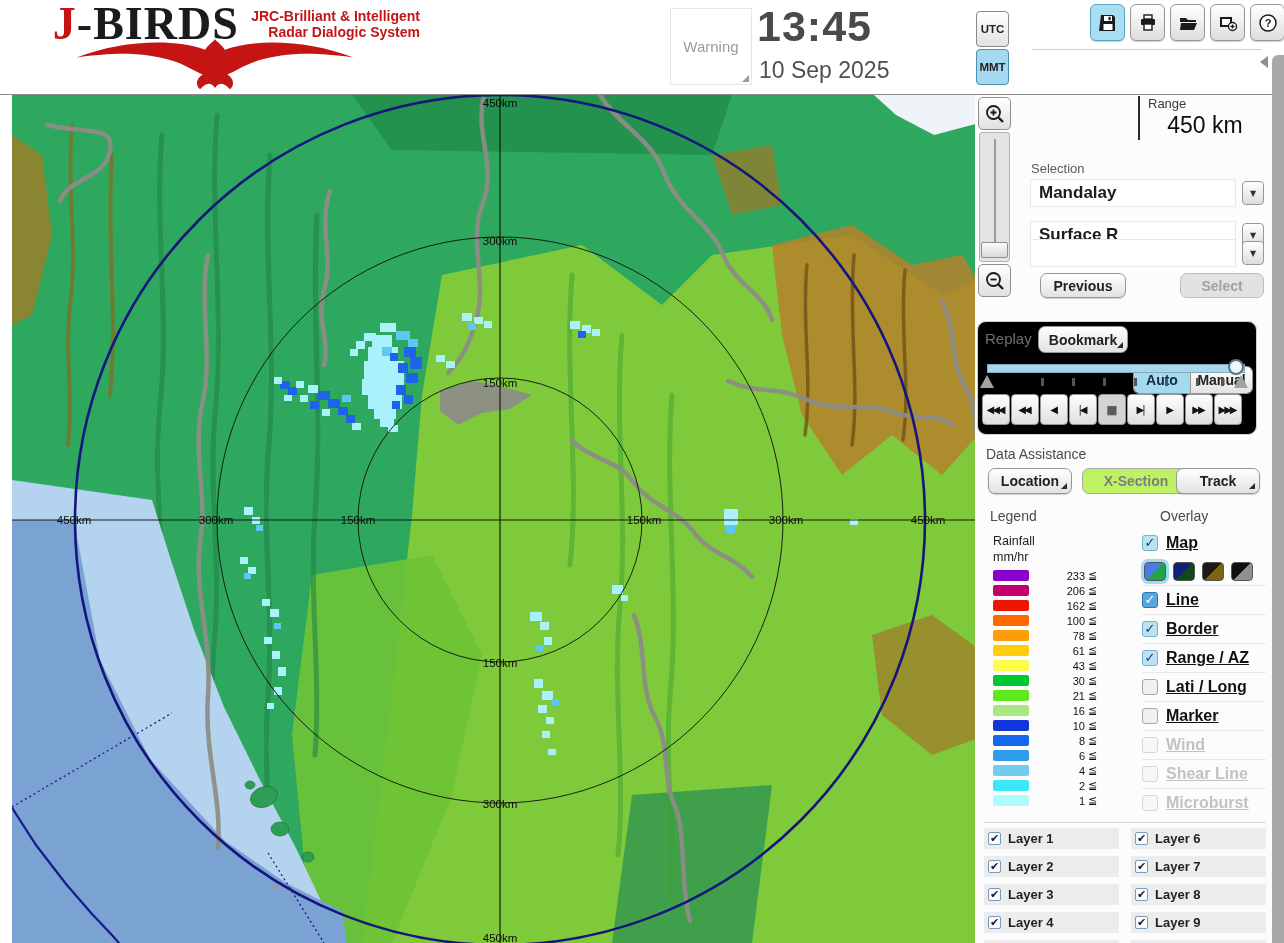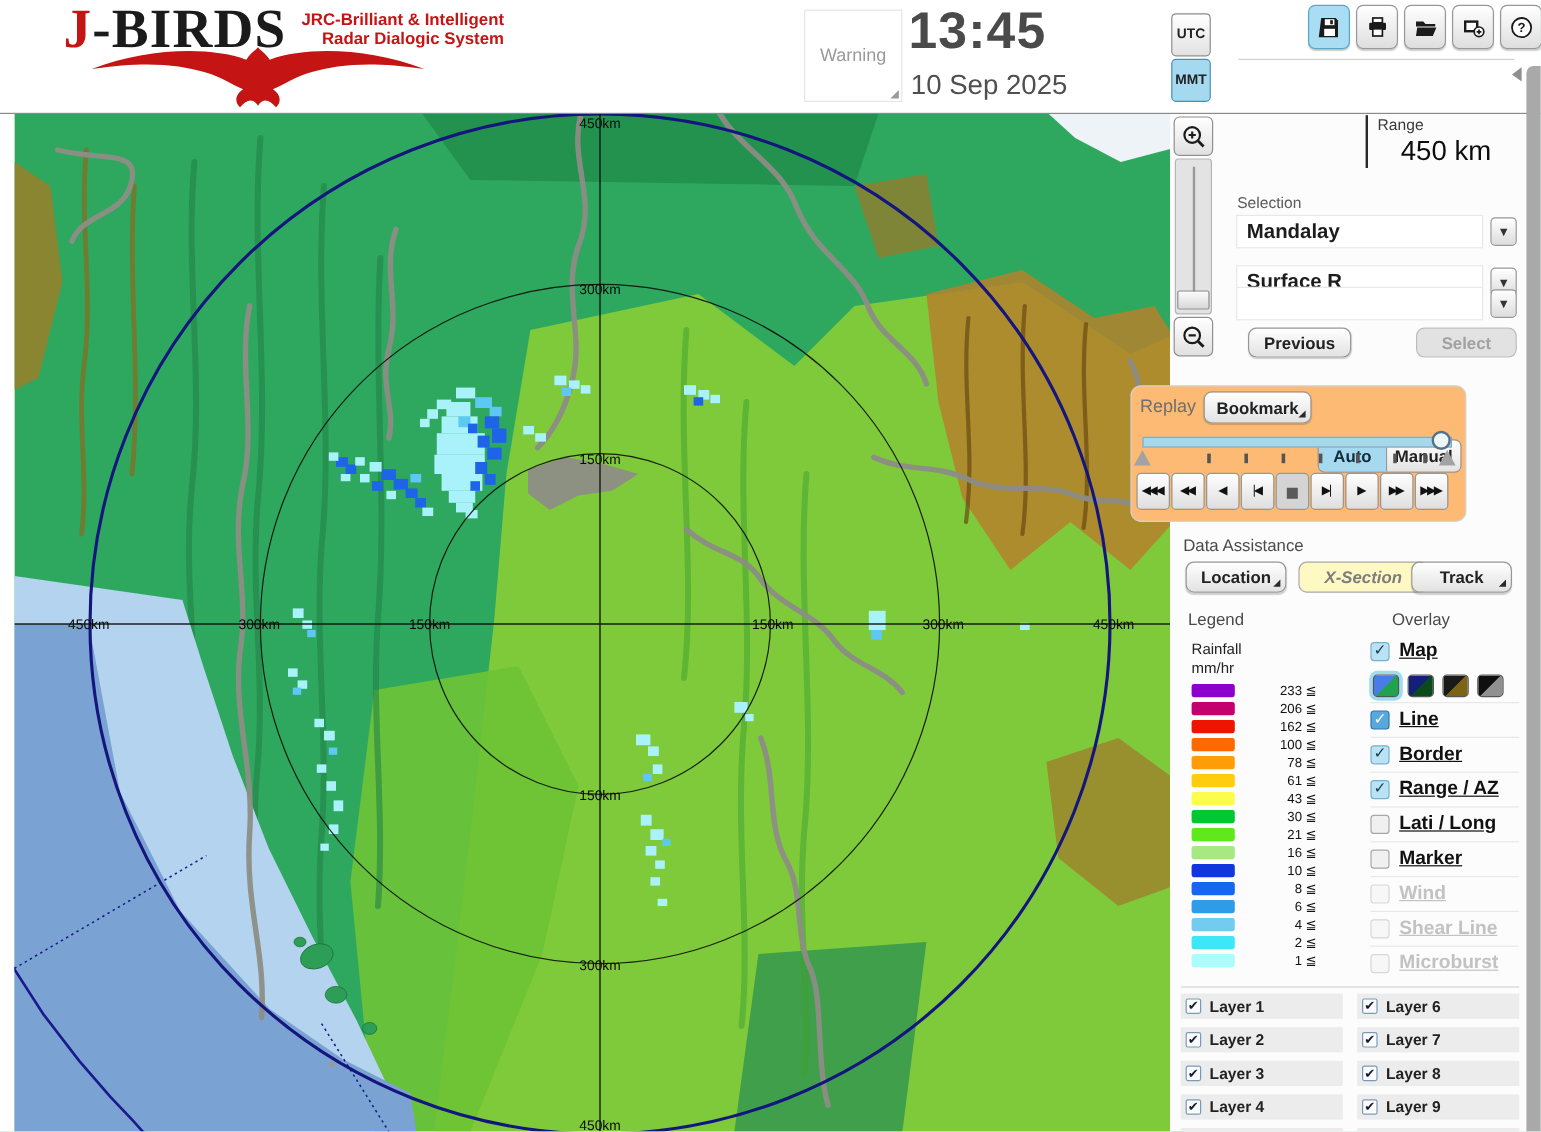--- a/index.html
+++ b/index.html
@@ -85,22 +85,22 @@
     display:flex; align-items:center; justify-content:center; font-family:"DejaVu Sans",sans-serif; }
   #sel-row1 { top:179px; } #sel-row2 { top:209px;margin-top:12px; } #sel-row3 { top:239px; }
   .btn { border:1px solid #979797; border-radius:7px; background:linear-gradient(#ffffff,#e2e2e2);
     font-size:14px; font-weight:bold; color:#222; box-shadow:0 1px 1px rgba(0,0,0,.18);
     display:flex; align-items:center; justify-content:center; }
   #previous-btn { position:absolute; left:1040px; top:273px; width:86px; height:25px; }
   #select-btn { position:absolute; left:1180px; top:273px; width:84px; height:25px;
     background:#e2e2e2; color:#a2a2a2; border-color:#bdbdbd; box-shadow:none; }
 
   
-  #replay-box { position:absolute; left:942px; top:321px; width:280px; height:114px;
-    border:1px solid #d2d2d2; border-radius:9px; background:#fdba74; }
+  #replay-box { position:absolute; left:977px; top:321px; width:280px; height:114px;
+    border:1px solid #d2d2d2; border-radius:9px; background:#000000; }
   #replay-label { position:absolute; left:7px; top:8px; font-size:15px; color:#6e6e6e; }
   #bookmark-btn { position:absolute; left:60px; top:4px; width:90px; height:27px; }
   .fold::after { content:""; position:absolute; right:4px; bottom:4px;
     border-left:6px solid transparent; border-bottom:6px solid #2a2a2a; }
   #mode-pair { position:absolute; left:155px; top:3px; width:120px; height:28px; display:flex;
     border:1px solid #979797; border-radius:6px; overflow:hidden;margin-top:41px; }
   #auto-btn { width:57px; background:#a5d9ef; border-right:1px solid #979797;
     font-weight:bold; font-size:14px; color:#132b3a; display:flex; align-items:center; justify-content:center; }
   #manual-btn { flex:1; background:linear-gradient(#ffffff,#e3e3e3); font-weight:bold;
     font-size:14px; color:#222; display:flex; align-items:center; justify-content:center; }
@@ -116,21 +116,21 @@
   .pb-btn { width:28px; height:31px; border:1px solid #979797; border-radius:4px;
     background:linear-gradient(#ffffff,#dedede); display:flex; align-items:center;
     justify-content:center; font-family:"DejaVu Sans",sans-serif; font-size:10px;
     letter-spacing:-2px; color:#111; padding-right:2px; }
   .pb-btn.active { background:#d4d4d4; color:#5a5a5a; font-size:12px; }
 
   
   #da-label { position:absolute; left:986px; top:446px; font-size:14px; color:#4a4a4a; }
   .da-btn { position:absolute; top:468px; height:26px; }
   #da-btn-0 { left:988px; width:84px; }
-  #da-btn-1 { left:1082px; width:108px; background:#fef9c3; color:#7d7d7d; border-color:#a8a8a8; box-shadow:none;font-style:italic; }
+  #da-btn-1 { left:1082px; width:108px; background:#bef264; color:#7d7d7d; border-color:#a8a8a8; box-shadow:none; }
   #da-btn-2 { left:1176px; width:84px; }
 
   
   #legend-title { position:absolute; left:990px; top:508px; font-size:14px; color:#4a4a4a; }
   #overlay-title { position:absolute; left:1160px; top:508px; font-size:14px; color:#4a4a4a; }
   #legend-unit { position:absolute; left:993px; top:533px; font-size:12.5px; color:#222; line-height:16px; }
   #legend-rows { position:absolute; left:993px; top:568px; width:136px; }
   .leg-row { display:flex; align-items:center; height:15px; }
   .leg-swatch { width:36px; height:11px; border-radius:2px; }
   .leg-val { width:34px; text-align:right; font-size:11px; color:#111; margin-left:22px; }

